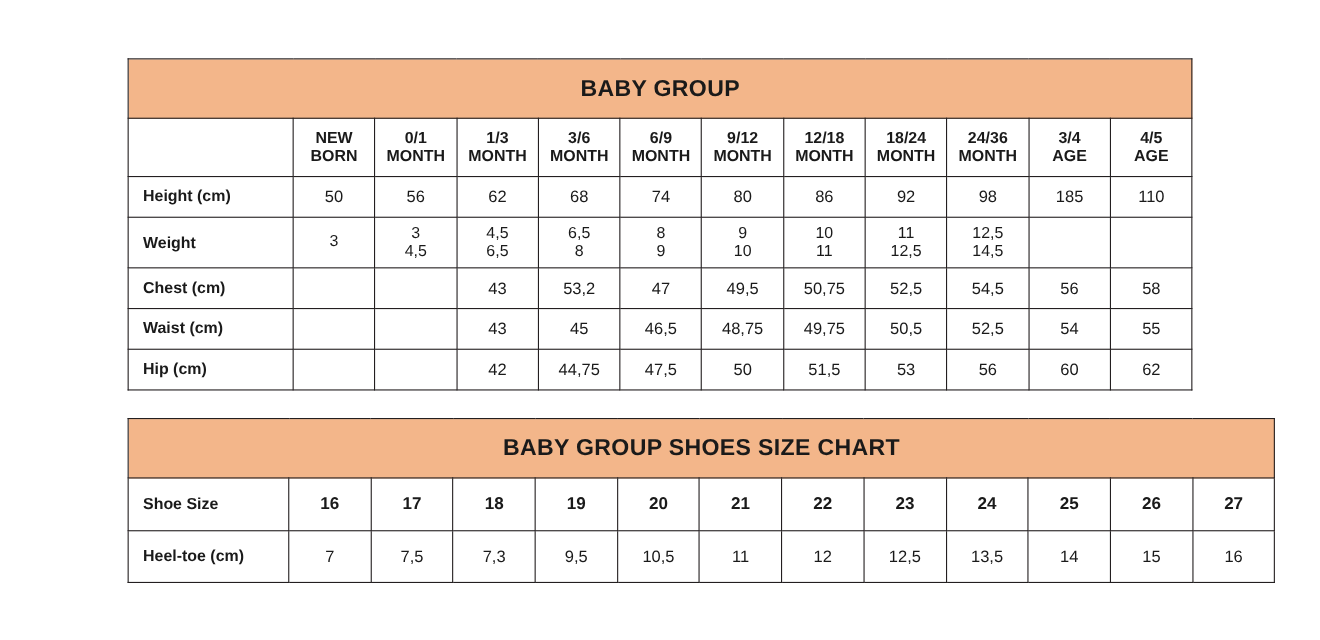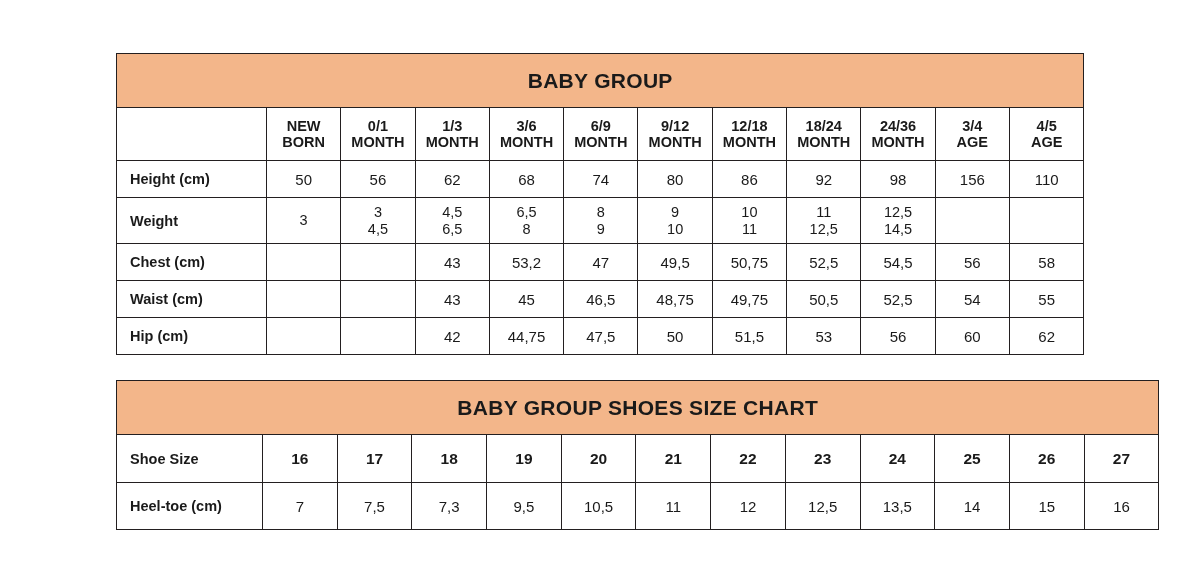--- a/index.html
+++ b/index.html
@@ -160,21 +160,21 @@
           <td class="row-label">Height (cm)</td>
           <td>50</td>
           <td>56</td>
           <td>62</td>
           <td>68</td>
           <td>74</td>
           <td>80</td>
           <td>86</td>
           <td>92</td>
           <td>98</td>
-          <td>156</td>
+          <td>185</td>
           <td>110</td>
         </tr>
 
         <tr class="data-row tall">
           <td class="row-label">Weight</td>
           <td class="two-line multi">
               <span>3</span>
             </td>
           <td class="two-line multi">
               <span>3</span>

